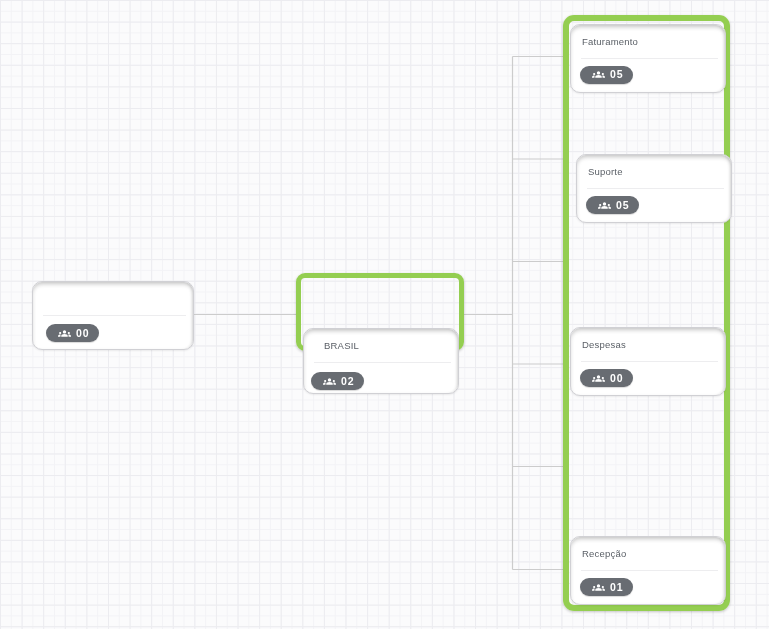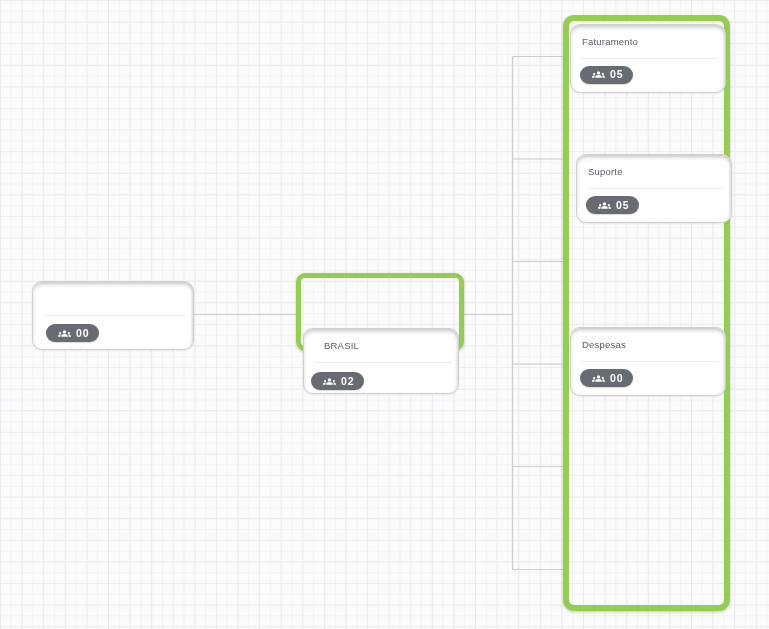--- a/index.html
+++ b/index.html
@@ -125,15 +125,25 @@
       <div class="divider"></div>
       <div class="badge" style="left:9px;top:41px;">
         <svg class="badge-icon">
             <use href="#icon-groups"></use>
           </svg>
         <span class="num">00</span>
       </div>
     </div>
 
 
+    <div class="node" style="left:1px;top:515px;width:154px;height:67px;">
+      <div class="node-title">Recepção</div>
+      <div class="divider"></div>
+      <div class="badge" style="left:9px;top:41px;">
+        <svg class="badge-icon">
+            <use href="#icon-groups"></use>
+          </svg>
+        <span class="num">01</span>
+      </div>
+    </div>
 
   </div>
 </div>
 
 </body></html>

